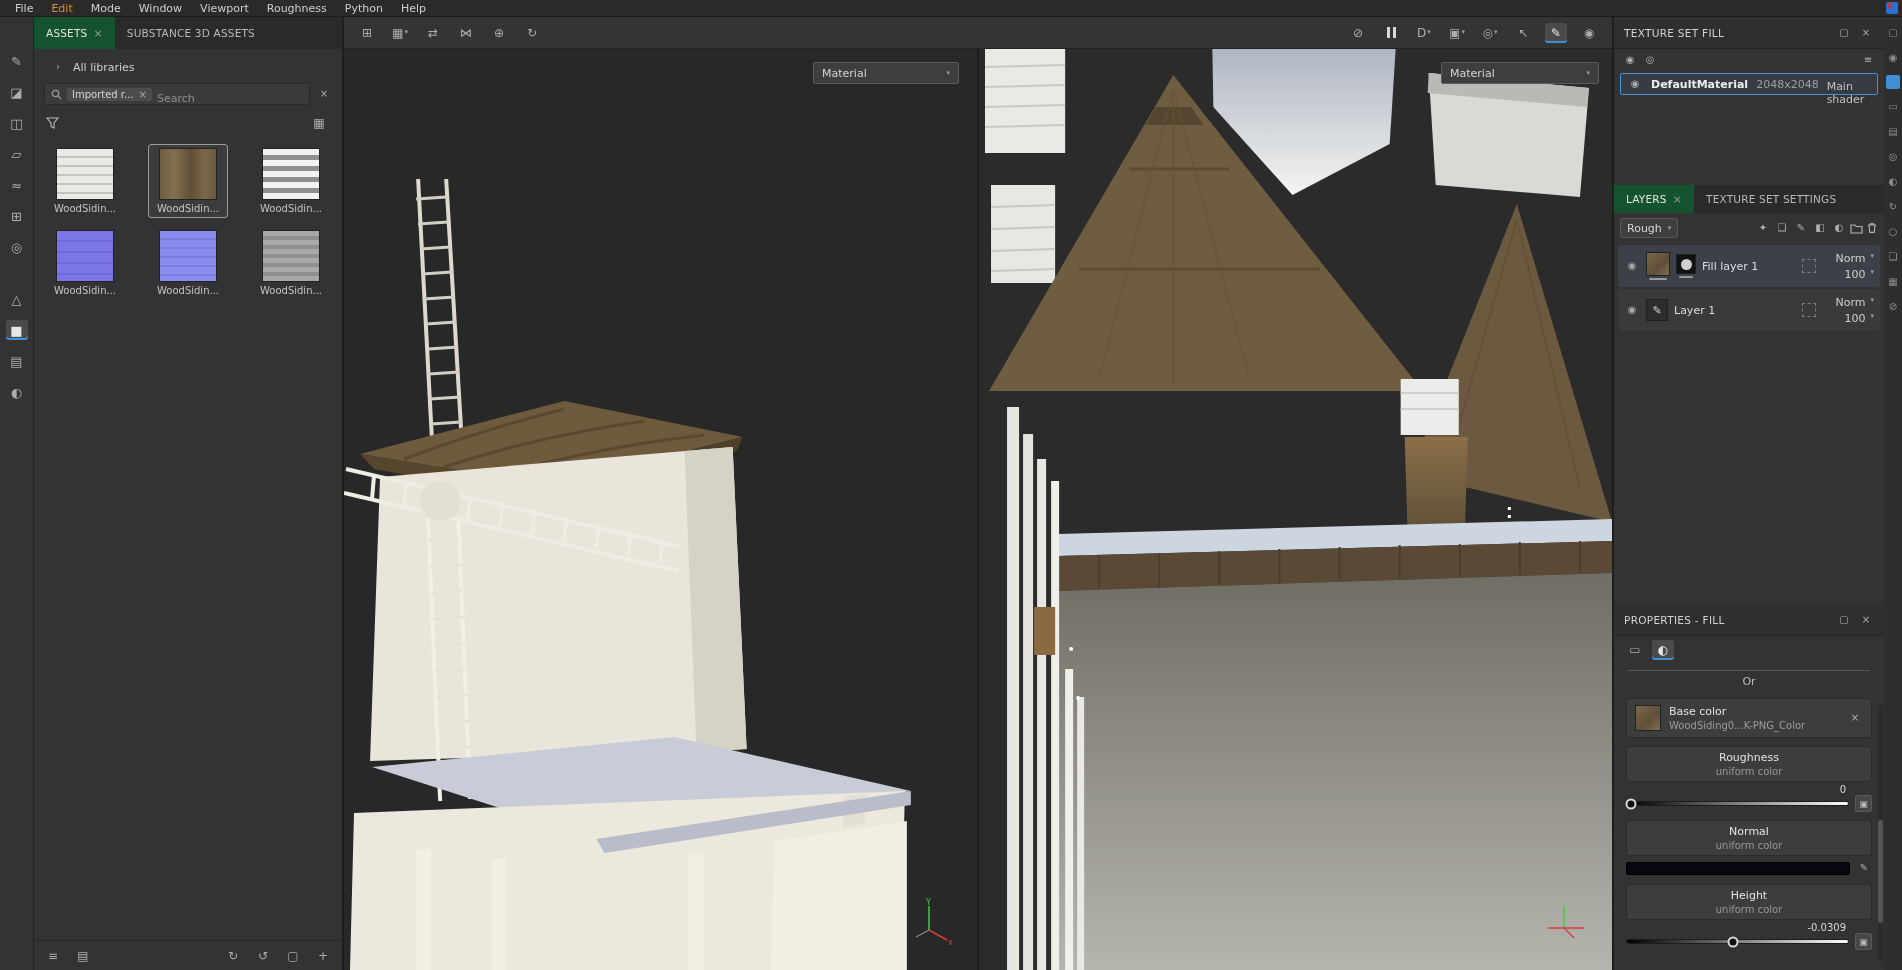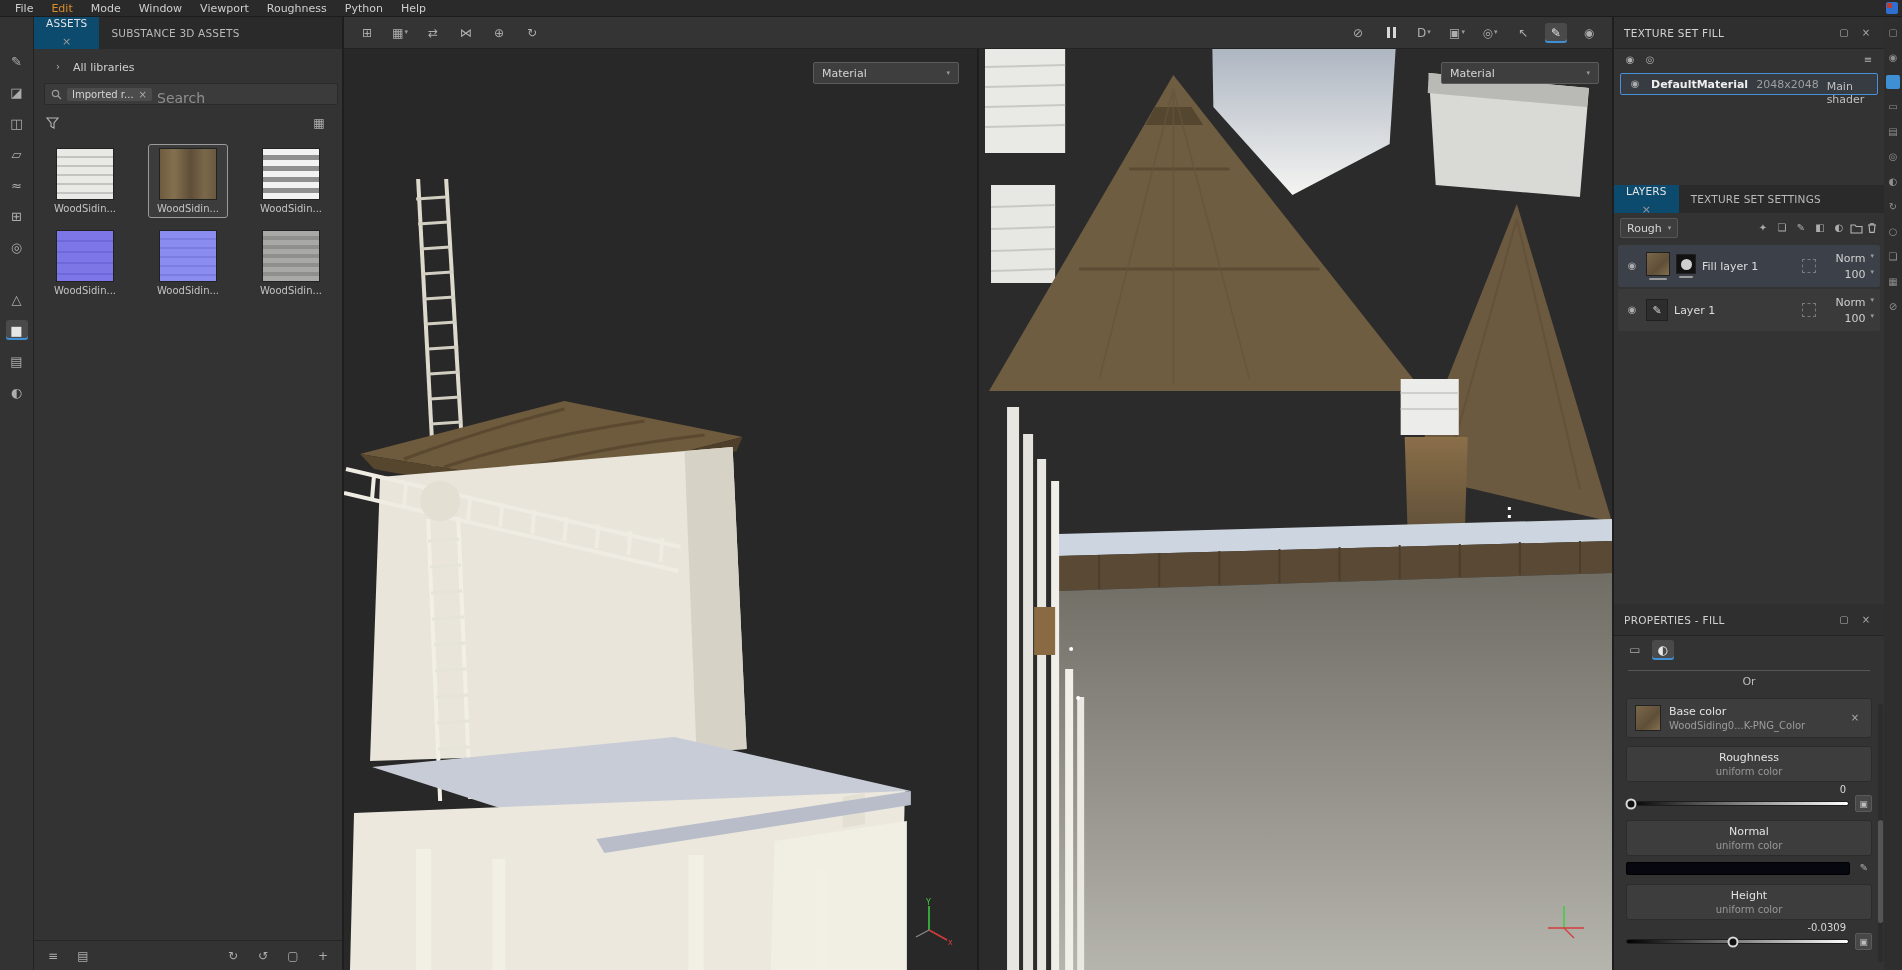--- a/index.html
+++ b/index.html
@@ -31,33 +31,33 @@
   .icon.active { background:#4a4a4a; color:#e8e8e8; box-shadow:inset 0 -2px 0 #3f8fd4; }
   .icon.bright { color:#e6e6e6; }
   .caret { font-size:7px; color:#9a9a9a; margin-left:1px; }
 
   
   .assets-panel { width:310px; background:#333333; border-right:2px solid #1e1e1e;
     display:flex; flex-direction:column; flex:0 0 auto; }
   .tabbar { height:32px; background:#2a2a2a; display:flex; align-items:stretch; flex:0 0 auto; }
   .tab { display:flex; align-items:center; gap:6px; padding:0 12px; color:#b9b9b9;
     font-size:10.5px; letter-spacing:.2px; }
-  .tab.active { background:#0c4a6e; color:#e3e3e3;flex-direction:column; }
+  .tab.active { background:#14532d; color:#e3e3e3; }
   .tab .close { color:#9a9a9a; font-size:11px; }
 
   .assets-body { flex:1; display:flex; flex-direction:column; padding:8px 10px 0 10px; min-height:0; }
   .lib-row { display:flex; align-items:center; gap:7px; color:#cfcfcf; padding:2px 2px 8px 6px; }
   .search-row { display:flex; align-items:center; gap:6px; }
   .search-field { flex:1; height:22px; background:#3b3b3b; border:1px solid #2a2a2a; border-radius:2px;
     display:flex; align-items:center; gap:5px; padding:0 6px; }
   .chip { background:#4c4c4c; border-radius:2px; padding:1px 5px; display:flex; gap:5px; align-items:center;
     color:#d5d5d5; font-size:10px; white-space:nowrap; }
   .chip .close { color:#aaa; }
   .search-input { flex:1; min-width:20px; background:transparent; border:none; outline:none;
-    color:#ddd; font-family:inherit; font-size:14px;margin-top:8px; }
+    color:#ddd; font-family:inherit; font-size:11px;margin-top:8px; }
   .search-input::placeholder { color:#8f8f8f; }
   .filter-row { display:flex; align-items:center; justify-content:space-between; padding:8px 2px 6px 2px; }
 
   .asset-grid { display:grid; grid-template-columns:repeat(3,1fr); gap:10px 25px; padding:6px 2px; }
   .asset { display:flex; flex-direction:column; align-items:center; gap:3px; padding:3px; border-radius:2px; }
   .asset.selected { outline:1px solid #9a9a9a; background:#3c3c3c; }
   .thumb { width:58px; height:52px; border:1px solid #222; }
   .t-brick { background:repeating-linear-gradient(180deg,#e9e9e6 0 7px,#c3c3bf 7px 9px); }
   .t-wood { background:linear-gradient(90deg,#6e5c40 0%,#83704f 25%,#5f4f38 55%,#7a684a 80%,#6a593f 100%); }
   .t-stripes { background:repeating-linear-gradient(180deg,#f2f2f2 0 6px,#8f8f8f 6px 11px); }

